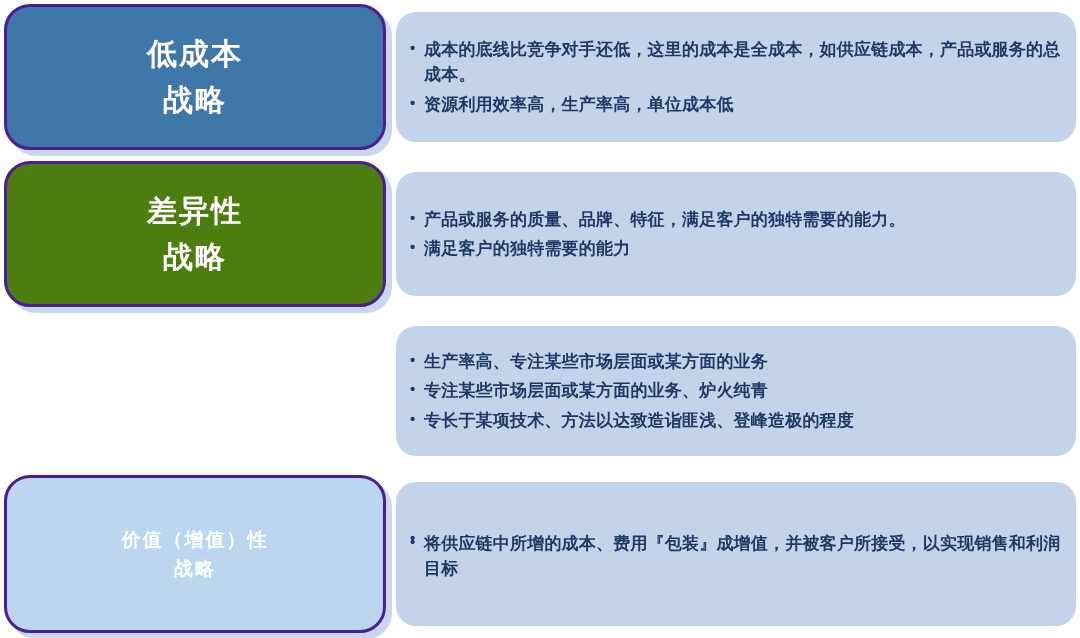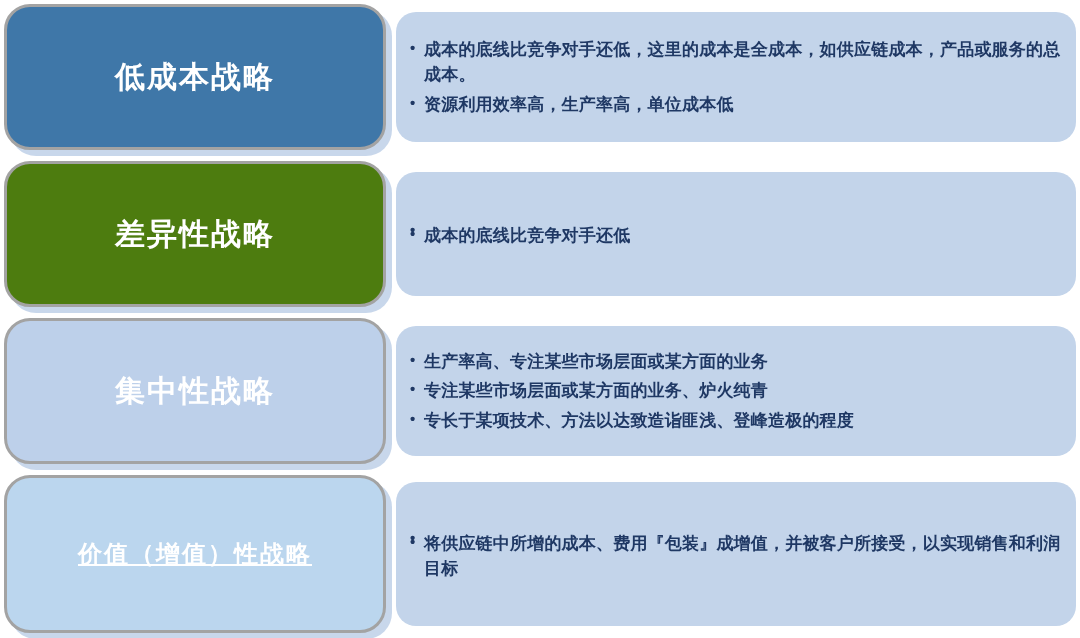--- a/index.html
+++ b/index.html
@@ -26,23 +26,23 @@
     display: block;
   }
   
   .label-box {
     position: absolute;
     left: 4px;
     top: 0;
     width: 382px;
     box-sizing: border-box;
     border-radius: 26px;
-    border: 3px solid #a3a3a3;
+    border: 3px solid #4c1d95;
     display: flex;
-    flex-direction: row;
+    flex-direction: column;
     align-items: center;
     justify-content: center;
     text-align: center;
     color: #ffffff;
     font-weight: 700;
     letter-spacing: 2px;
     line-height: 1.55;
     box-shadow: 6px 6px 0 0 rgba(190, 208, 232, 0.85);
   }
   .label-line {
@@ -89,21 +89,21 @@
 
   #row-1 { top: 161px; height: 146px; }
   #row-1 .label-box   { height: 146px; font-size: 30px; }
   #row-1 .content-box { top: 11px; height: 124px; font-size: 17px; }
 
   #row-2 { top: 318px; height: 146px; }
   #row-2 .label-box   { height: 146px; font-size: 30px; }
   #row-2 .content-box { top: 8px; height: 130px; font-size: 17px; }
 
   #row-3 { top: 475px; height: 158px; }
-  #row-3 .label-box   { height: 158px; font-size: 24px; text-decoration: underline; }
+  #row-3 .label-box   { height: 158px; font-size: 19px; }
   #row-3 .content-box { top: 7px; height: 144px; font-size: 17px; }
 </style>
 </head>
 <body>
 
 <div id="diagram">
 
   <div class="row" id="row-0">
     <div class="label-box" style="background: rgb(63, 119, 168); color: rgb(255, 255, 255);">
       <span class="label-line">低成本</span>
@@ -122,32 +122,30 @@
   </div>
 
   <div class="row" id="row-1">
     <div class="label-box" style="background: #4d7c0f; color: rgb(255, 255, 255);">
       <span class="label-line">差异性</span>
       <span class="label-line">战略</span>
     </div>
     <div class="content-box" style="background: rgb(195, 212, 234); color: rgb(31, 56, 100);">
       <div class="bullet-item">
         <span class="dot">•</span>
+        <span>产品或服务的质量、品牌、特征，满足客户的独特需要的能力。</span>
       </div>
       <div class="bullet-item">
         <span class="dot">•</span>
-        <span>成本的底线比竞争对手还低</span>
+        <span>满足客户的独特需要的能力</span>
       </div>
     </div>
   </div>
 
   <div class="row" id="row-2">
-    <div class="label-box" style="background: rgb(189, 208, 234); color: rgb(255, 255, 255);">
-      <span class="label-line">集中性战略</span>
-    </div>
     <div class="content-box" style="background: rgb(195, 212, 234); color: rgb(31, 56, 100);">
       <div class="bullet-item">
         <span class="dot">•</span>
         <span>生产率高、专注某些市场层面或某方面的业务</span>
       </div>
       <div class="bullet-item">
         <span class="dot">•</span>
         <span>专注某些市场层面或某方面的业务、炉火纯青</span>
       </div>
       <div class="bullet-item">

